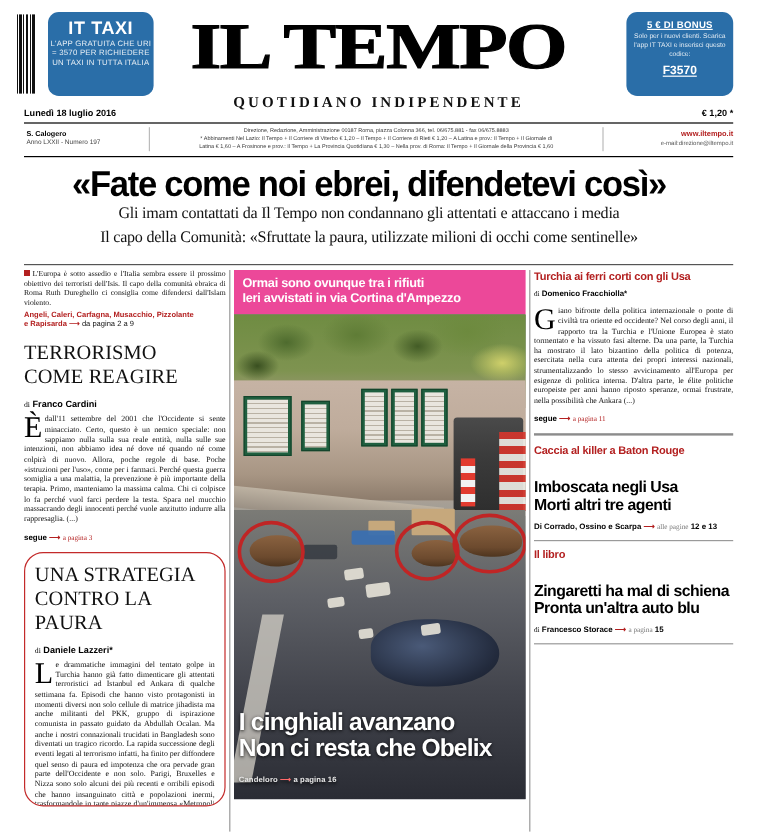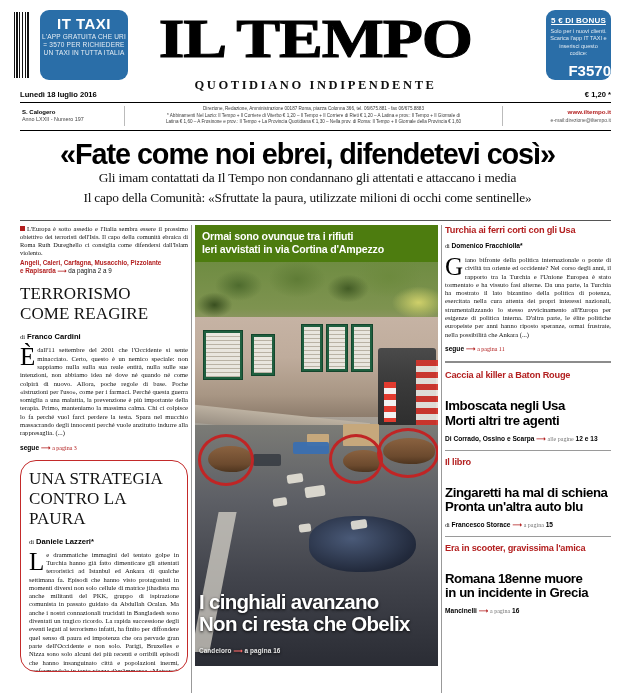--- a/index.html
+++ b/index.html
@@ -21,27 +21,27 @@
   }
   .promo-left {
     position: absolute; left: 40px; top: 10px; width: 88px; height: 70px;
     background: #2a6ea8; border-radius: 9px; color: #fff; text-align: center;
     font-family: "Liberation Sans", sans-serif; padding-top: 5px;
   }
   .promo-left .t1 { font-size: 15px; font-weight: bold; letter-spacing: .5px; line-height: 17px; }
   .promo-left .t2 { font-size: 6.5px; line-height: 8.2px; opacity: .88; margin-top: 1px; letter-spacing: .2px; }
 
   .promo-right {
-    position: absolute; right: 20px; top: 10px; width: 65px; height: 70px;
+    position: absolute; right: 20px; top: 10px; width: 89px; height: 70px;
     background: #2a6ea8; border-radius: 9px; color: #fff; text-align: center;
     font-family: "Liberation Sans", sans-serif; padding-top: 6px;
   }
   .promo-right .r1 { font-size: 8px; font-weight: bold; text-decoration: underline; letter-spacing: .2px; }
   .promo-right .r2 { font-size: 5.6px; line-height: 7.4px; opacity: .85; margin-top: 3px; padding: 0 4px; }
-  .promo-right .r3 { font-size: 15px; font-weight: bold; margin-top: 4px; text-align: right; }
+  .promo-right .r3 { font-size: 10px; font-weight: bold; text-decoration: underline; margin-top: 4px; }
 
   .logo-wrap { position: absolute; left: 0; right: 0; top: 12px; text-align: center; }
   .logo {
     font-family: "Liberation Serif", serif; font-weight: bold;
     font-size: 54px; letter-spacing: -1px; line-height: 54px; color: #000;
     -webkit-text-stroke: 1px #000; transform: scaleX(1.22); display: inline-block;
   }
   .logo-sub {
     font-family: "Liberation Serif", serif; font-weight: bold;
     font-size: 12.5px; letter-spacing: 2.6px; margin-top: 12px; color: #111;
@@ -125,21 +125,21 @@
   .segue .lt { color: #b32020; font-weight: normal; font-size: 6px; font-family: "Liberation Serif", serif; }
   .segue .ar { color: #b32020; }
 
   .boxed {
     position: relative; margin-top: 8px; border: 1.6px solid #c32a2a;
     border-radius: 16px; padding: 8px 8px 6px 8px; overflow: hidden; height: 212px;
   }
 
   
   .photo-kicker {
-    background: #4d7c0f; color: #fff; padding: 5px 7px 6px 7px;
+    background: #ec4899; color: #fff; padding: 5px 7px 6px 7px;
     font-family: "Liberation Sans", sans-serif; font-weight: bold;
     font-size: 10.6px; line-height: 13px; letter-spacing: -.2px;
   }
   .photo {
     position: relative; height: 404px; overflow: hidden;
     background:
       linear-gradient(180deg, rgba(0,0,0,.45) 0%, rgba(0,0,0,.05) 16%, rgba(0,0,0,0) 30%),
       linear-gradient(180deg,
         #8fa86a 0%, #7d9a58 11%,
         #b9a79a 15%, #c8b6a6 28%, #b0a193 36%,
@@ -459,27 +459,16 @@
           <span class="di">di</span>
           <span>Francesco Storace</span>
           <span class="ar">⟶</span>
           <span class="lt">a pagina</span>
           <span>15</span>
         </div>
       </div>
 
       <div class="hr-thin"></div>
 
-      <div>
-        <div class="r-kicker">Era in scooter, gravissima l'amica</div>
-        <div class="r-head-sm">Romana 18enne muore</div>
-        <div class="r-head-sm" style="margin-top:0;">in un incidente in Grecia</div>
-        <div class="r-byline">
-          <span>Mancinelli</span>
-          <span class="ar">⟶</span>
-          <span class="lt">a pagina</span>
-          <span>16</span>
-        </div>
-      </div>
 
     </div>
   </div>
 </div>
 
 </body></html>

